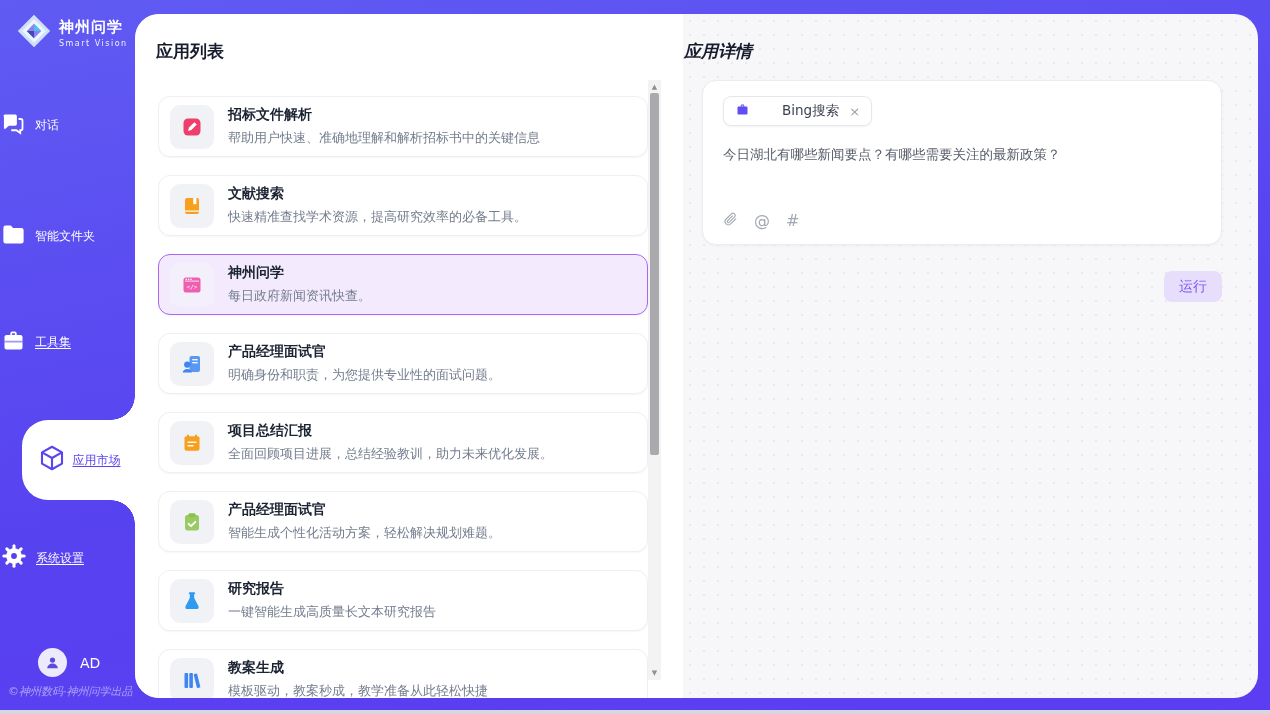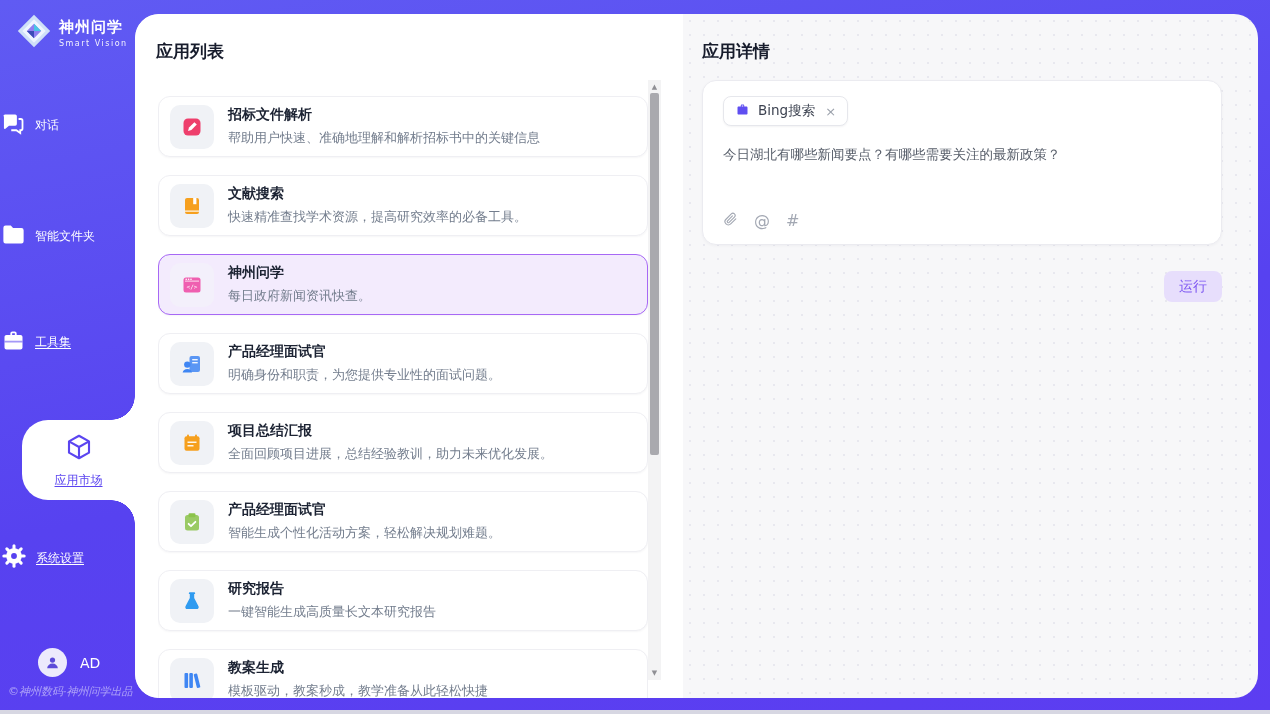--- a/index.html
+++ b/index.html
@@ -12,42 +12,42 @@
   
   .sidebar { position:absolute; left:0; top:0; width:135px; height:710px; color:#fff; }
   .brand { position:absolute; top:13px; left:16px; display:flex; align-items:center; gap:7px; }
   .brand-text .brand-name { font-size:15px; font-weight:700; letter-spacing:1px; }
   .brand-text .brand-sub { font-size:8px; letter-spacing:1.5px; opacity:.92; margin-top:2px; }
   .nav-item { position:absolute; left:0; width:135px; display:flex; flex-direction:row;
               align-items:center; gap:8px; cursor:pointer; }
   .nav-label { font-size:12px; color:#fff; }
   .nav-label.u { text-decoration:underline; text-underline-offset:2px; }
   .bubble { position:absolute; top:420px; left:22px; width:113px; height:80px; background:#fff;
-            border-radius:26px 0 0 26px; display:flex; flex-direction:column; align-items:center;
+            border-radius:26px 0 0 26px; display:flex; flex-direction:row; align-items:center;
             justify-content:center; gap:6px; cursor:pointer; }
   .bubble::before { content:""; position:absolute; right:0; top:-24px; width:24px; height:24px;
             background:radial-gradient(circle at 0 0, rgba(0,0,0,0) 23.5px, #fff 24px); }
   .bubble::after { content:""; position:absolute; right:0; bottom:-24px; width:24px; height:24px;
             background:radial-gradient(circle at 0 100%, rgba(0,0,0,0) 23.5px, #fff 24px); }
   .bubble .nav-label { color:#5b45f0; text-decoration:underline; text-underline-offset:2px; }
   .user-row { position:absolute; top:648px; left:38px; display:flex; align-items:center; gap:13px; }
   .avatar { width:29px; height:29px; border-radius:50%; background:#eceafc; display:flex;
             align-items:center; justify-content:center; }
   .user-name { font-size:14px; color:#fff; }
   .copyright { position:absolute; top:684px; left:8px; width:130px; font-size:11px;
                color:rgba(255,255,255,.5); white-space:nowrap;font-style:italic; }
 
   
   .frame { position:absolute; left:135px; top:14px; width:1123px; height:684px;
            border-radius:24px; overflow:hidden; display:flex; background:#f7f7f9; }
 
   
   .list-panel { position:relative; width:548px; background:#fff; border-radius:24px 0 0 24px; flex:none; }
   .panel-title { position:absolute; top:26px; left:21px; font-size:17px; font-weight:700; color:#171c2c; }
-  .detail-panel .panel-title { left:19px; }
+  .detail-panel .panel-title { left:1px;font-style:italic; }
   .cards { position:absolute; top:82px; left:23px; width:490px; bottom:0; overflow:hidden;
            display:flex; flex-direction:column; gap:18px; }
   .card { flex:none; height:61px; background:#fff; border:1px solid #efeff3; border-radius:12px;
           box-shadow:0 1px 2px rgba(16,24,40,.04); display:flex; align-items:center; gap:14px;
           padding-left:11px; cursor:pointer; }
   .card.selected { background:#f3ebfd; border:1px solid #a768f5; }
   .app-icon { flex:none; width:44px; height:44px; border-radius:10px; background:#f0f2f6;
               display:flex; align-items:center; justify-content:center; }
   .card.selected .app-icon { background:#f3f0fb; }
   .card-text { display:flex; flex-direction:column; gap:5px; min-width:0; }
@@ -61,21 +61,21 @@
   .scroll-thumb { position:absolute; top:13px; left:2px; width:9px; height:362px; background:#a9a9ae; border-radius:2px; }
 
   
   .detail-panel { position:relative; flex:1;
      background-image:radial-gradient(#e8e8ef 1px, rgba(0,0,0,0) 1px); background-size:14px 14px; }
   .input-card { position:absolute; top:66px; left:19px; width:520px; height:165px; background:#fff;
                 border:1px solid #ebebf0; border-radius:14px; box-shadow:0 1px 3px rgba(16,24,40,.04); }
   .tool-tag { position:absolute; top:15px; left:20px; height:30px; display:inline-flex; align-items:center;
               gap:8px; padding:0 11px; background:#fff; border:1px solid #e6e7ec; border-radius:8px;
               box-shadow:0 1px 2px rgba(16,24,40,.05); }
-  .tool-tag-label { font-size:13.5px; color:#3c4250; }
+  .tool-tag-label { font-size:13.5px; color:#3c4250;margin-left:24px; }
   .tag-close { font-size:13px; color:#9aa0aa; margin-left:2px; cursor:pointer; }
   .prompt-text { position:absolute; top:63px; left:20px; right:18px; font-size:13.5px; color:#565d69; line-height:1.5; }
   .attach-row { position:absolute; bottom:13px; left:20px; display:flex; align-items:center; gap:16px; }
   .attach-glyph { font-size:16px; color:#a3a8b3; cursor:pointer; }
   .run-btn { position:absolute; top:257px; right:36px; height:31px; padding:12px 15px; border:none;
              background:#e7defc; color:#7e57f2; font-size:14px; border-radius:8px; cursor:pointer;
              display:flex; align-items:center; font-family:inherit; }
 </style>
 </head>
 <body>

